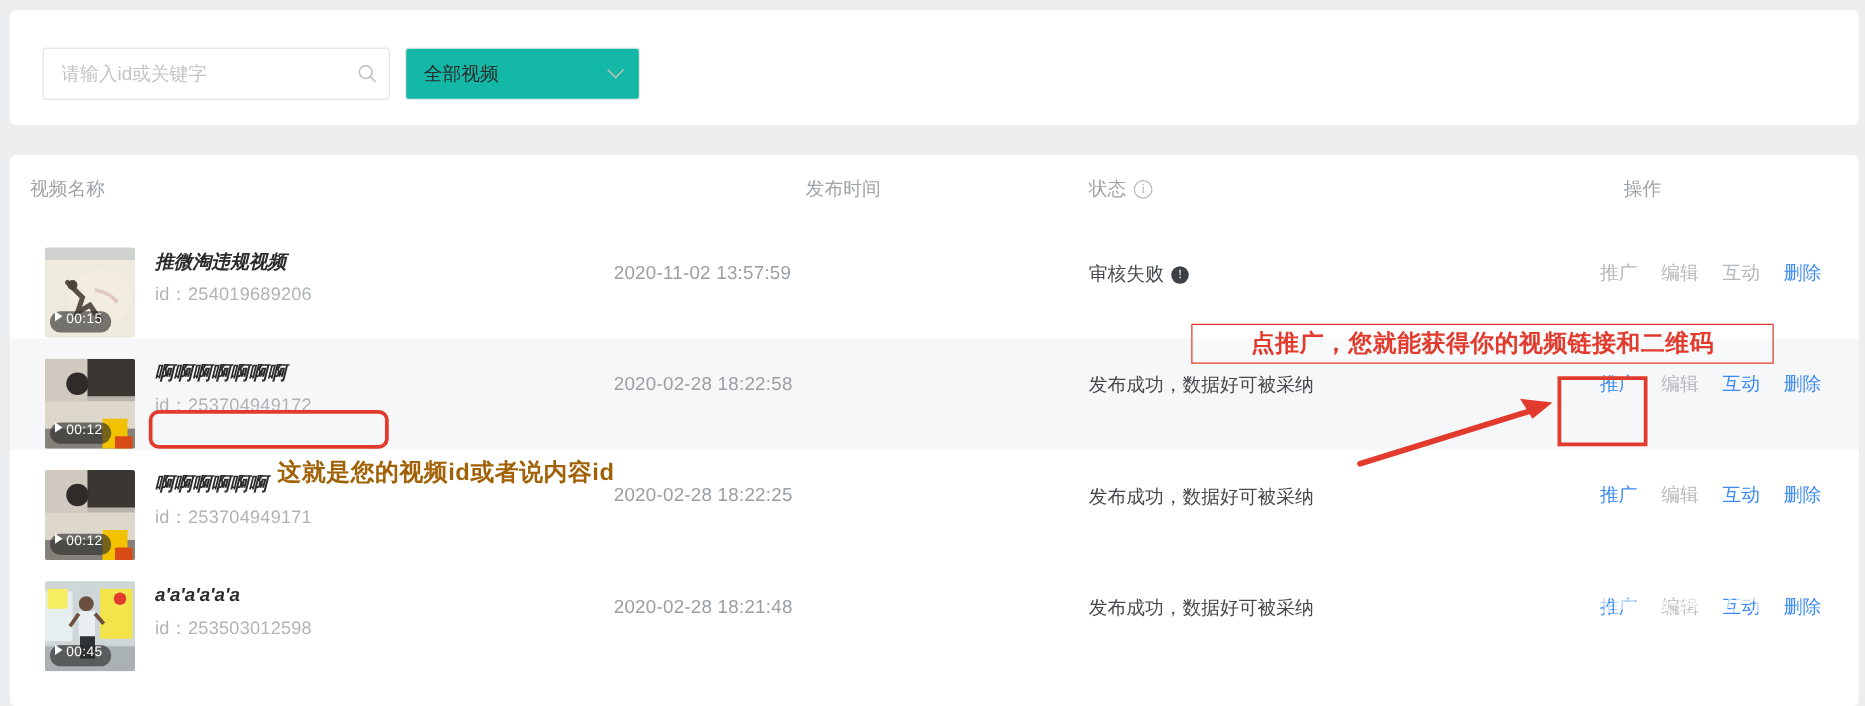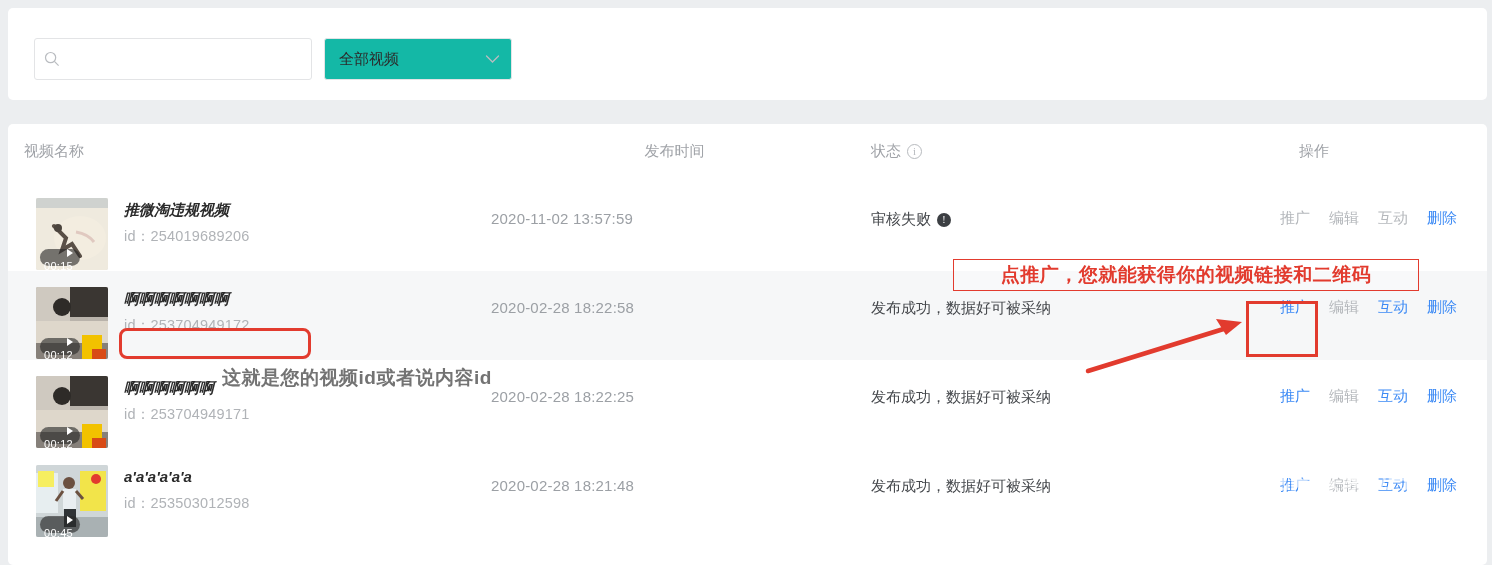--- a/index.html
+++ b/index.html
@@ -165,24 +165,23 @@
     position: absolute;
     left: 4px;
     bottom: 4px;
     height: 17px;
     padding: 0 7px 0 4px;
     background: rgba(40,40,40,.62);
     border-radius: 9px;
     color: #fff;
     font-size: 11px;
     display: flex;
-    align-items: flex-end;
+    align-items: flex-start;
     gap: 3px;
     letter-spacing: .3px;
-    flex-direction: column;
   }
   .play-tri {
     width: 0; height: 0;
     border-left: 6px solid #fff;
     border-top: 4px solid transparent;
     border-bottom: 4px solid transparent;
   }
 
   .name-block { padding-top: 2px; }
   .vid-title {
@@ -265,21 +264,21 @@
     width: 192px; height: 31px;
     border: 3px solid #e23b2e;
     border-radius: 8px;
     pointer-events: none;
   }
   #anno-id-text {
     position: absolute;
     left: 222px; top: 365px;
     font-size: 19px;
     font-weight: bold;
-    color: #737373;
+    color: #a16207;
     letter-spacing: .5px;
     pointer-events: none;
   }
   #anno-promote-ring {
     position: absolute;
     left: 1246px; top: 301px;
     width: 72px; height: 56px;
     border: 3px solid #e23b2e;
     pointer-events: none;
   }
@@ -302,20 +301,21 @@
   }
 </style>
 </head>
 <body>
 
 <div id="page">
 
   <div class="filter-card">
 
     <div class="search-box">
+      <input class="search-input" type="text" placeholder="请输入id或关键字" style="">
       <span class="search-icon">
         <svg width="16" height="16" viewBox="0 0 16 16" fill="none">
           <circle cx="6.6" cy="6.6" r="5.1" stroke="currentColor" stroke-width="1.2"></circle>
           <line x1="10.4" y1="10.4" x2="14.6" y2="14.6" stroke="currentColor" stroke-width="1.2"></line>
         </svg>
       </span>
     </div>
 
     <div class="select-box">
       <span class="select-value">全部视频</span>

